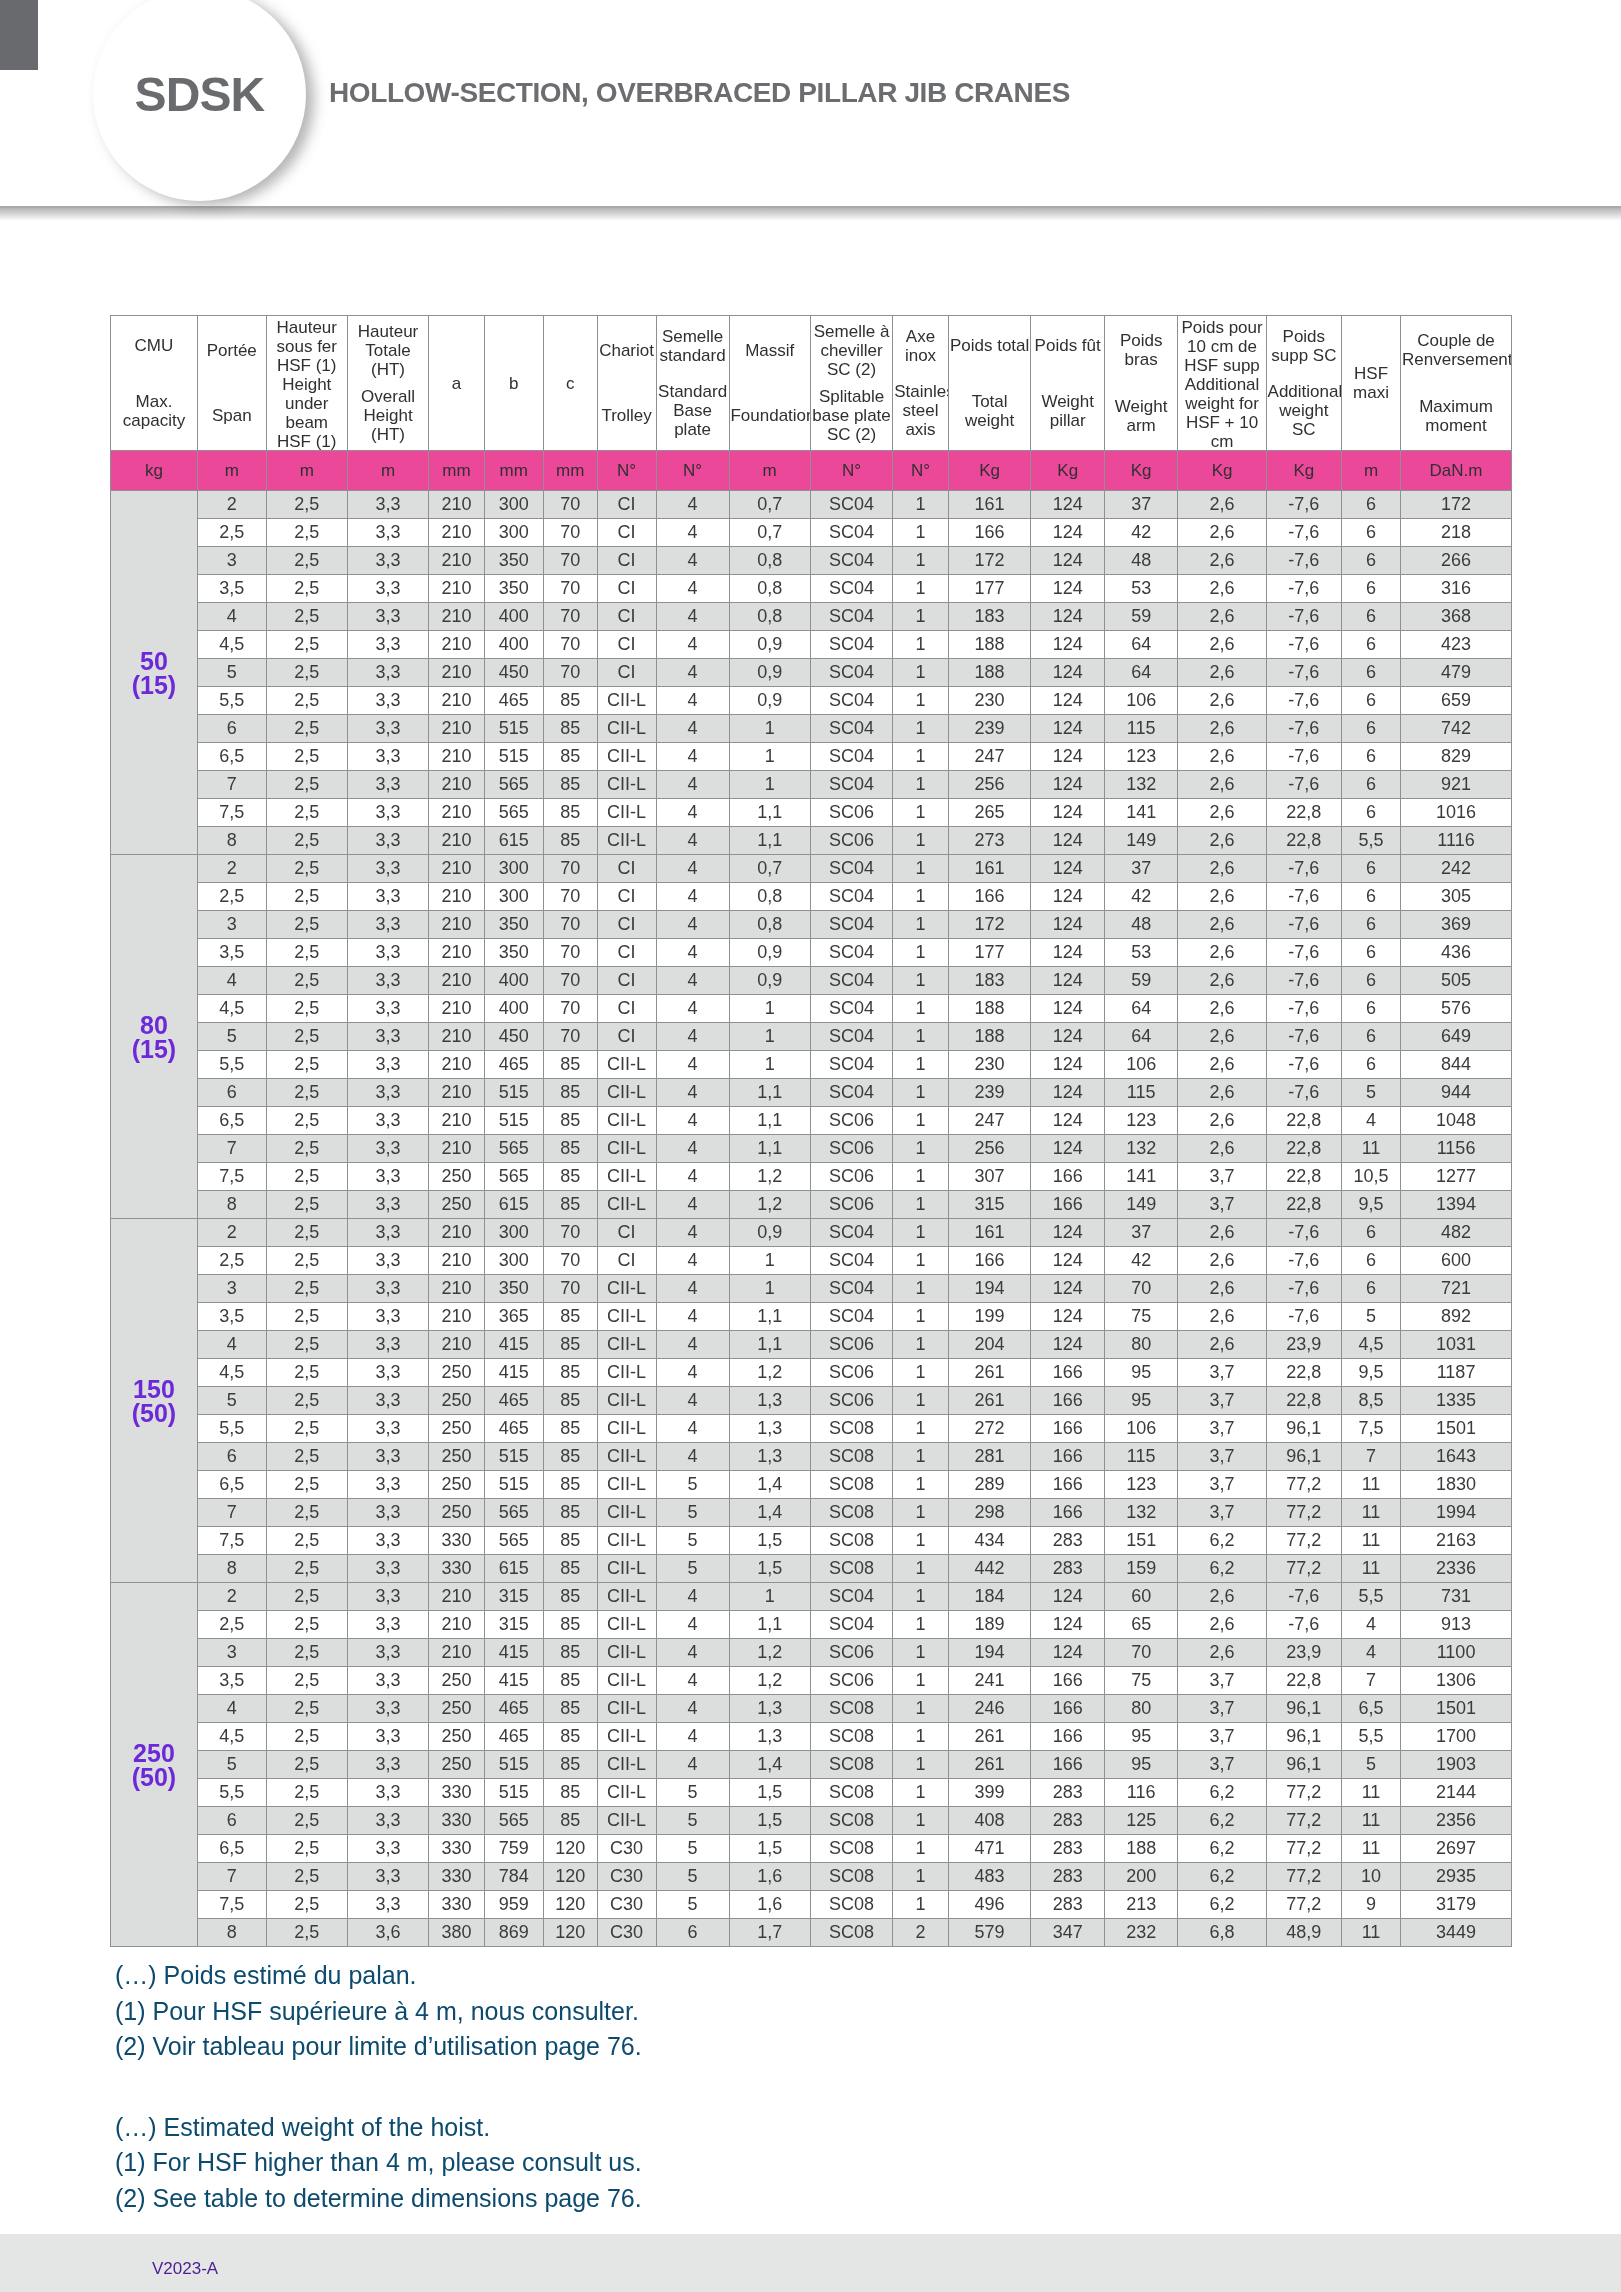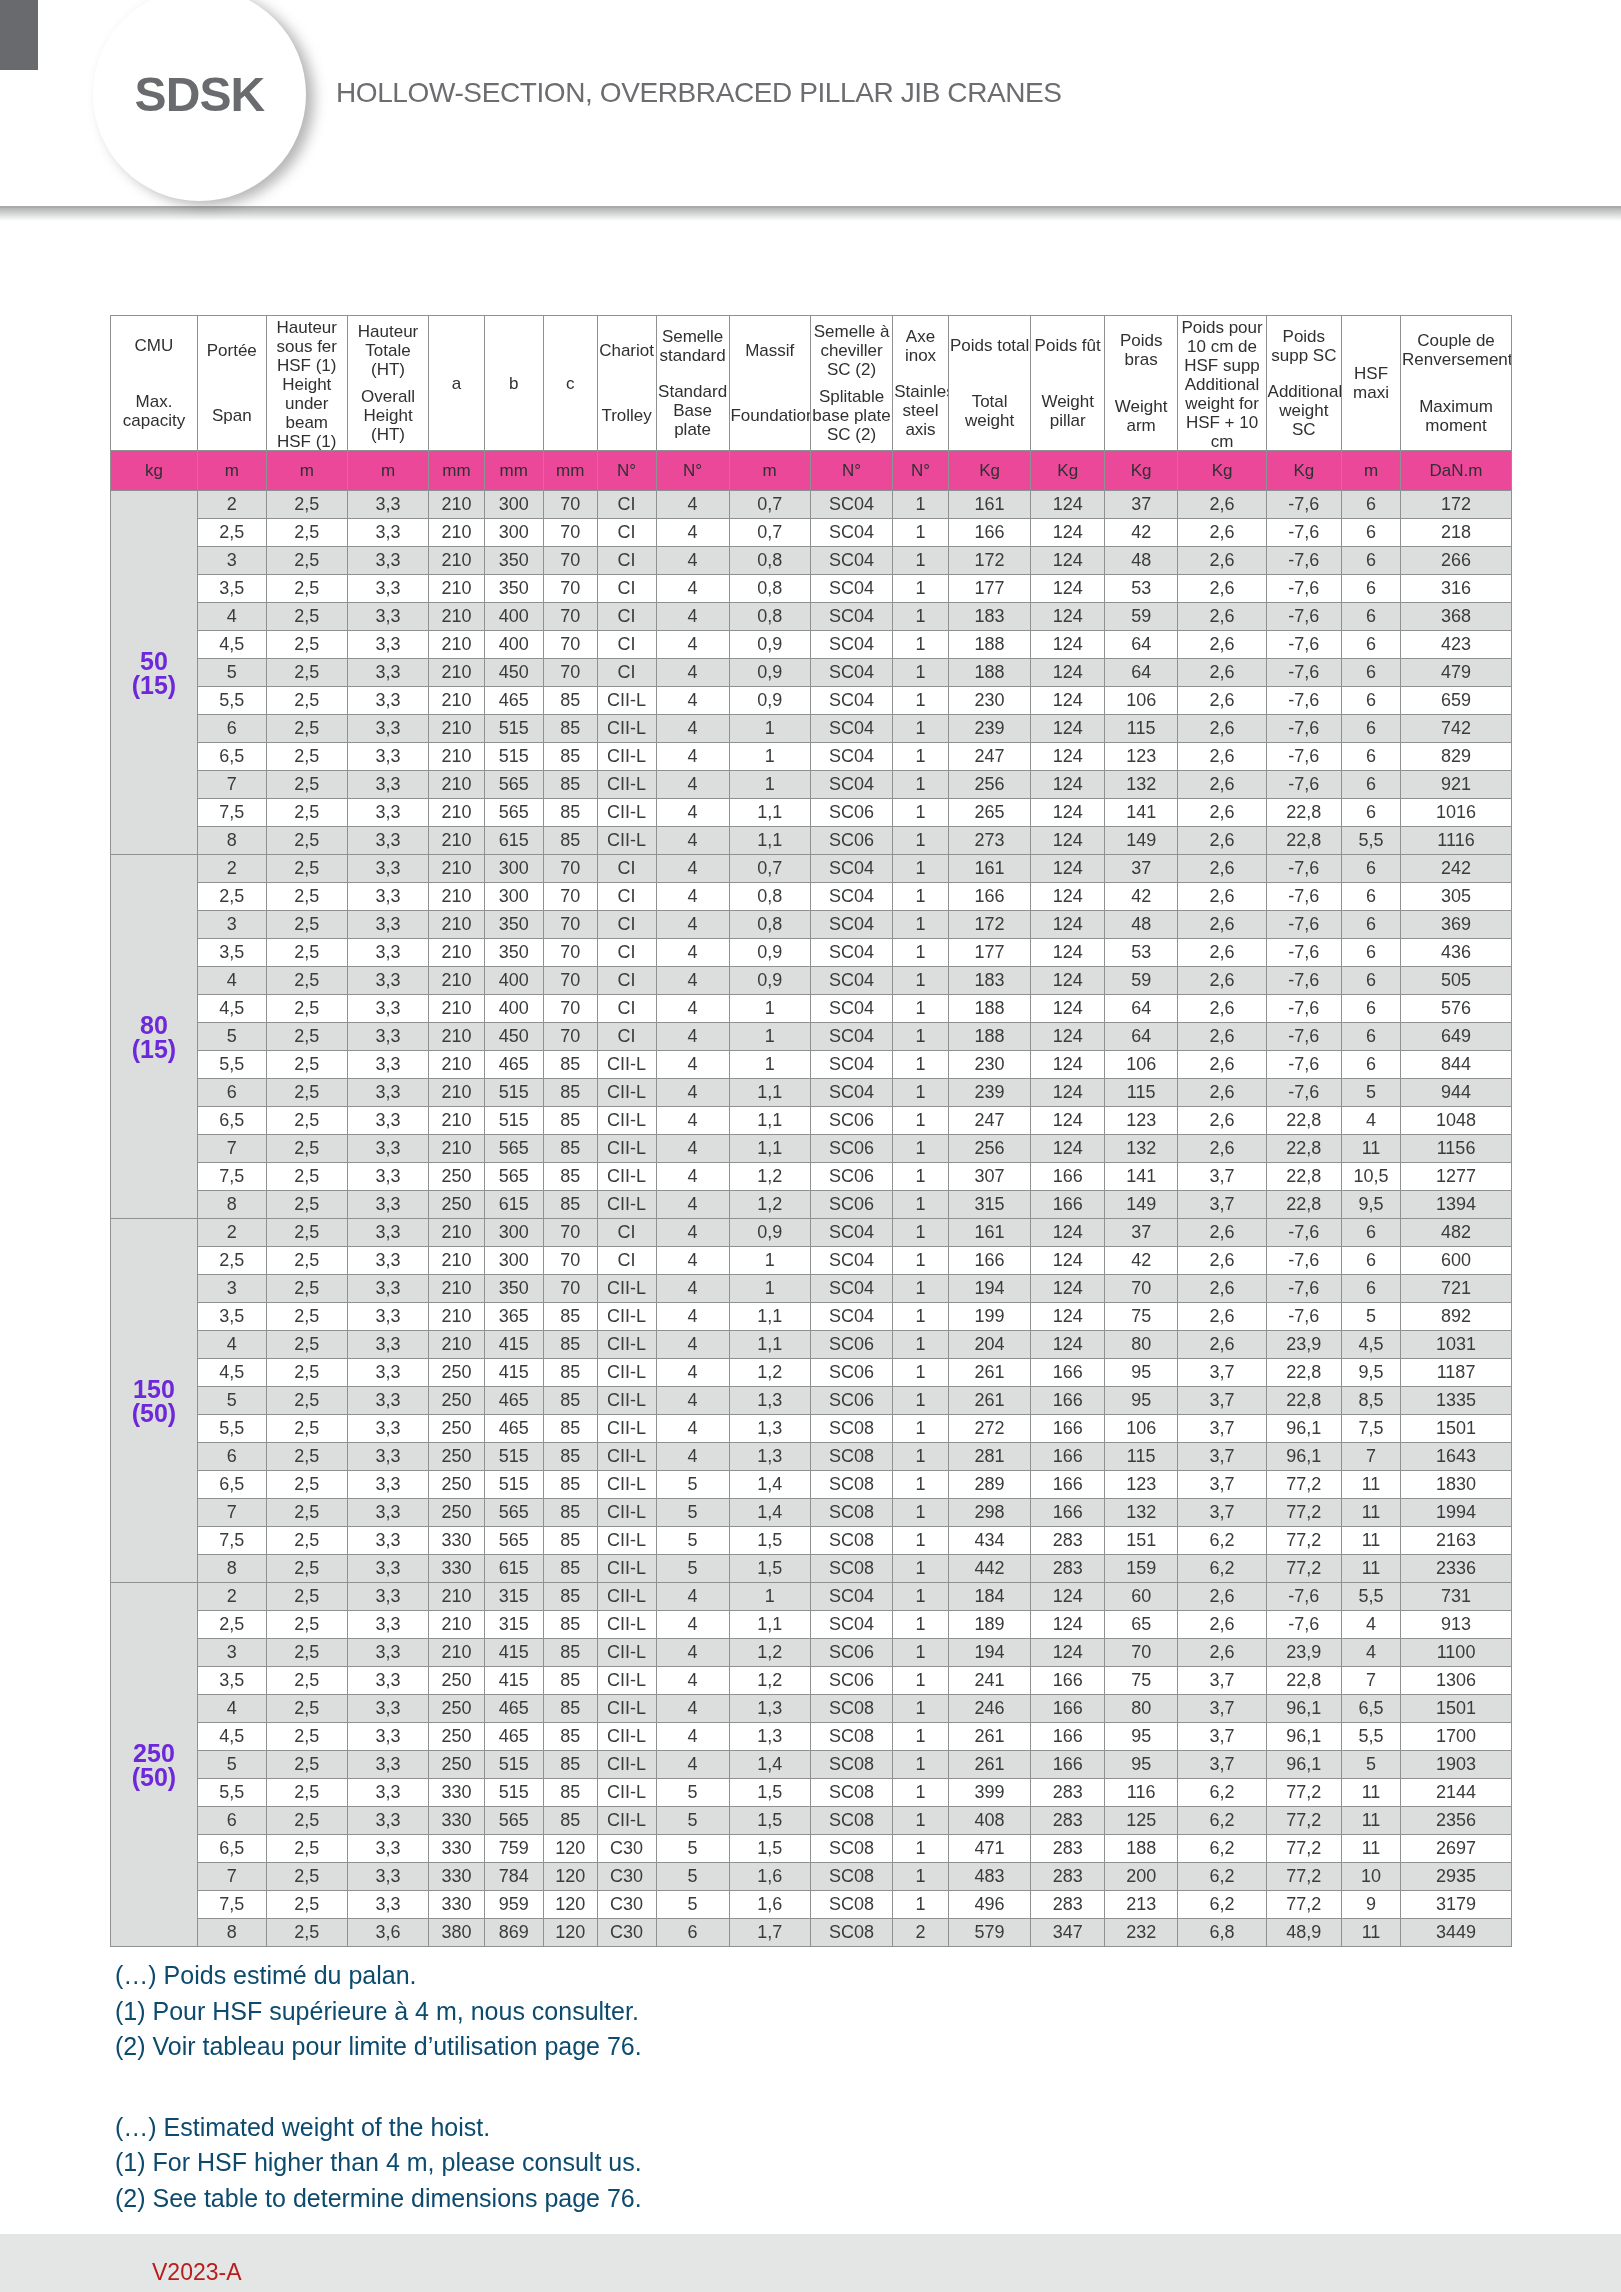--- a/index.html
+++ b/index.html
@@ -12,42 +12,42 @@
   
   .band-shadow{position:absolute;left:0;top:208px;width:1621px;height:12.5px;
     background:linear-gradient(#b4b5b6, rgba(180,181,182,0));}
   .band-line{position:absolute;left:0;top:206px;width:1621px;height:1.8px;background:#a9aaab;}
   
   .sdsk-circle{position:absolute;left:93px;top:-12.5px;width:213px;height:213px;border-radius:50%;
     background:#ffffff;box-shadow:8px 4.5px 12.5px rgba(90,90,92,.45);z-index:3;
     display:flex;align-items:center;justify-content:center;}
   .sdsk-code{font-size:48px;font-weight:bold;color:#6a6b6e;letter-spacing:-0.9px;text-align:center;}
   .page-title{position:absolute;left:329px;top:77px;z-index:4;
-    font-size:28px;font-weight:normal;color:#6c6d70;letter-spacing:-0.4px;white-space:nowrap;margin-left:7px;}
+    font-size:28px;font-weight:bold;color:#6c6d70;letter-spacing:-0.4px;white-space:nowrap;}
   
   .tablewrap{position:absolute;left:110px;top:315px;z-index:2;}
   table.spec{border-collapse:collapse;table-layout:fixed;width:1402px;border:1.8px solid #474849;}
   table.spec th,table.spec td{border:0.9px solid #8f9092;padding:0;text-align:center;
     vertical-align:middle;overflow:hidden;}
   table.spec thead th{font-weight:normal;font-size:17px;line-height:19px;color:#2f3032;height:134px;}
   .hwrap{display:flex;flex-direction:column;justify-content:space-around;align-items:center;
     height:134px;padding:1.8px 0.9px;box-sizing:border-box;}
   .hwrap div{width:100%;}
   tr.units td{height:39px;font-size:17px;color:#2f3032;background:#ec4899;}
   tbody td{height:27px;font-size:18px;color:#3a3b3d;}
   tr.gstart td{border-top:1.8px solid #474849;}
   tr.stripe td{background:#dcdddd;}
   td.group{background:#ffffff;font-weight:bold;font-size:25px;line-height:24px;color:#6d28d9;}
   
   .notes{position:absolute;left:115px;top:1964px;font-size:25px;color:#0c4a6e;z-index:2;}
   .notes p{margin:0 0 12.5px 0;line-height:23px;}
   .notes .gap{height:45px;}
   
   .footer-band{position:absolute;left:0;top:2234px;width:1621px;height:58px;background:#e4e6e6;}
-  .version{position:absolute;left:152px;top:25px;font-size:23px;color:#b91c1c;}
+  .version{position:absolute;left:152px;top:25px;font-size:17px;color:#4c1d95;}
 </style>
 </head>
 <body>
 
 <div class="corner"></div>
 <div class="band-line"></div>
 <div class="band-shadow"></div>
 
 <div class="sdsk-circle">
   <span class="sdsk-code">SDSK</span>

